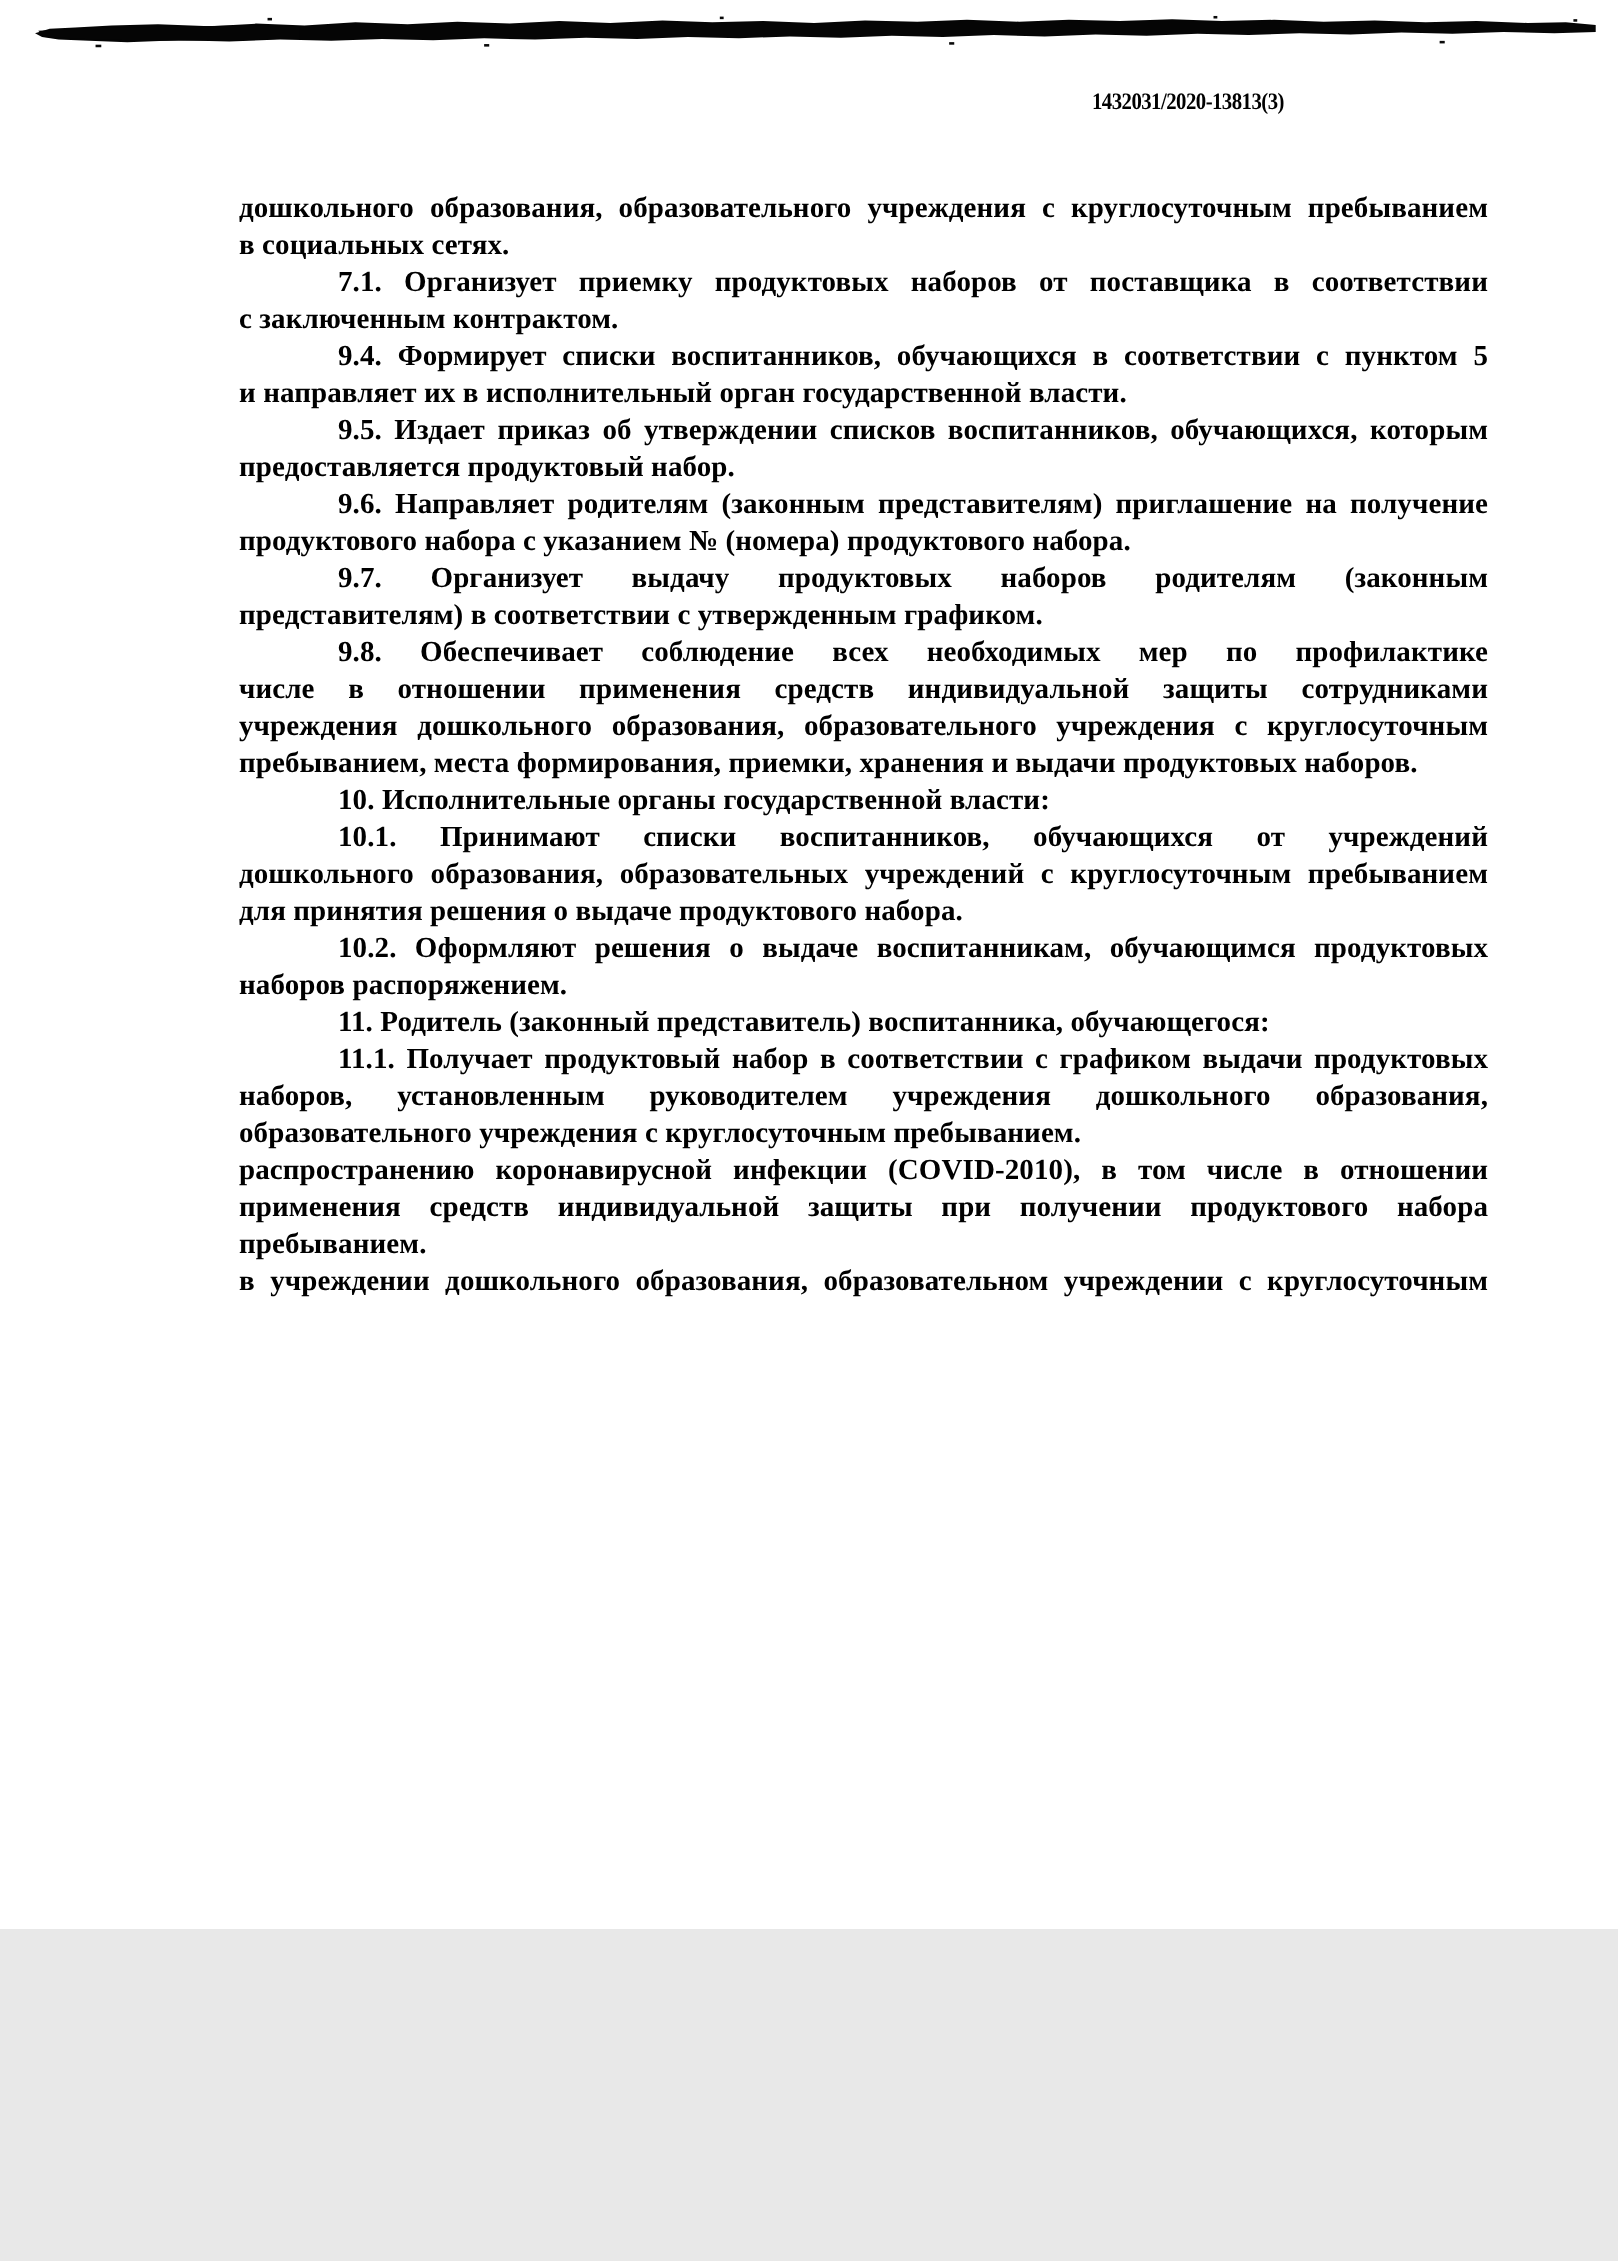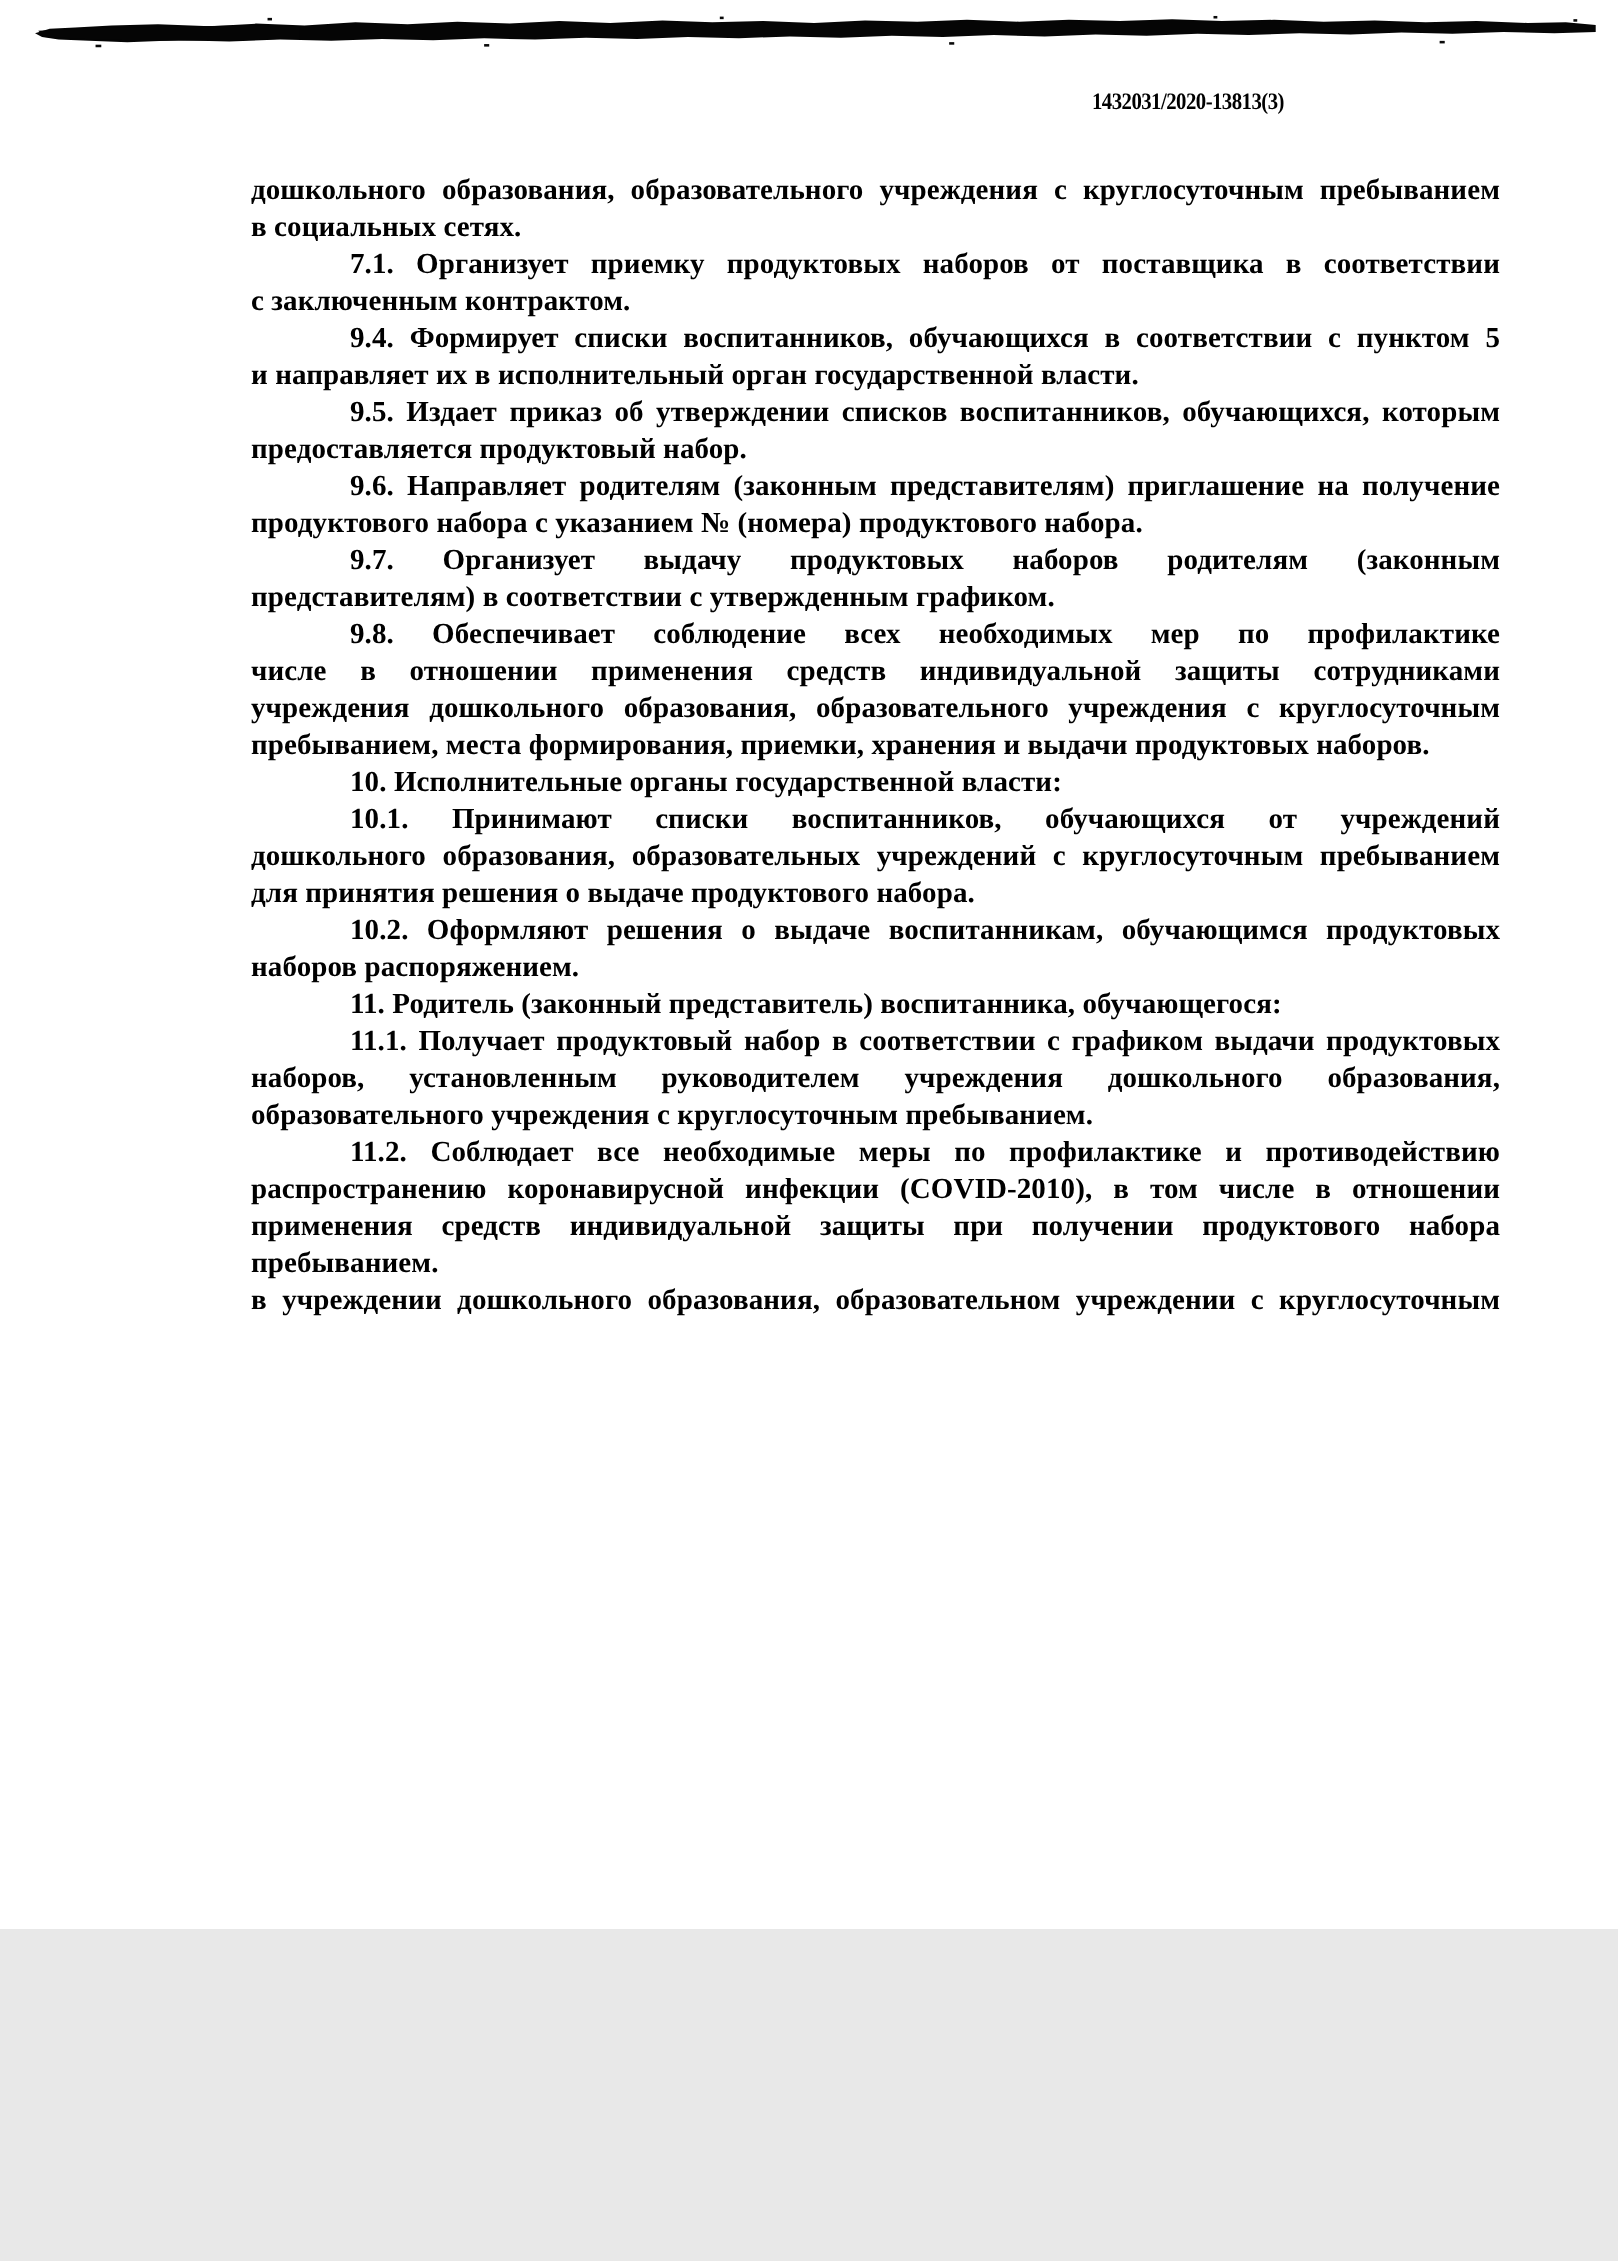--- a/index.html
+++ b/index.html
@@ -30,28 +30,27 @@
     left: 1092px;
     font-size: 23.6px;
     font-weight: bold;
     letter-spacing: -0.6px;
     transform: scaleX(0.88);
     transform-origin: left top;
     white-space: nowrap;
   }
   .doc-body {
     position: absolute;
-    top: 172px;
+    top: 190px;
     left: 239px;
     width: 1249px;
     font-size: 29px;
     font-weight: bold;
     line-height: 37px;
     letter-spacing: 0.1px;
-    margin-left: 12px;
   }
   .paragraph {
     margin: 0;
     padding: 0;
   }
   .text-line {
     height: 37px;
     overflow: visible;
     text-align: justify;
     text-align-last: justify;
@@ -146,21 +145,20 @@
       </div>
       <div class="paragraph">
         <div class="text-line last-line first-indent">11. Родитель (законный представитель) воспитанника, обучающегося:</div>
       </div>
       <div class="paragraph">
         <div class="text-line first-indent">11.1. Получает продуктовый набор в соответствии с графиком выдачи продуктовых</div>
         <div class="text-line">наборов, установленным руководителем учреждения дошкольного образования,</div>
         <div class="text-line last-line">образовательного учреждения с круглосуточным пребыванием.</div>
       </div>
       <div class="paragraph">
-        <div class="text-line first-indent">11.2. Соблюдает все необходимые меры по профилактике и противодействию</div>
         <div class="text-line">распространению коронавирусной инфекции (COVID-2010), в том числе в отношении</div>
         <div class="text-line">применения средств индивидуальной защиты при получении продуктового набора</div>
         <div class="text-line last-line">пребыванием.</div>
         <div class="text-line">в учреждении дошкольного образования, образовательном учреждении с круглосуточным</div>
       </div>
     </div>
 
 </div>
 
 

